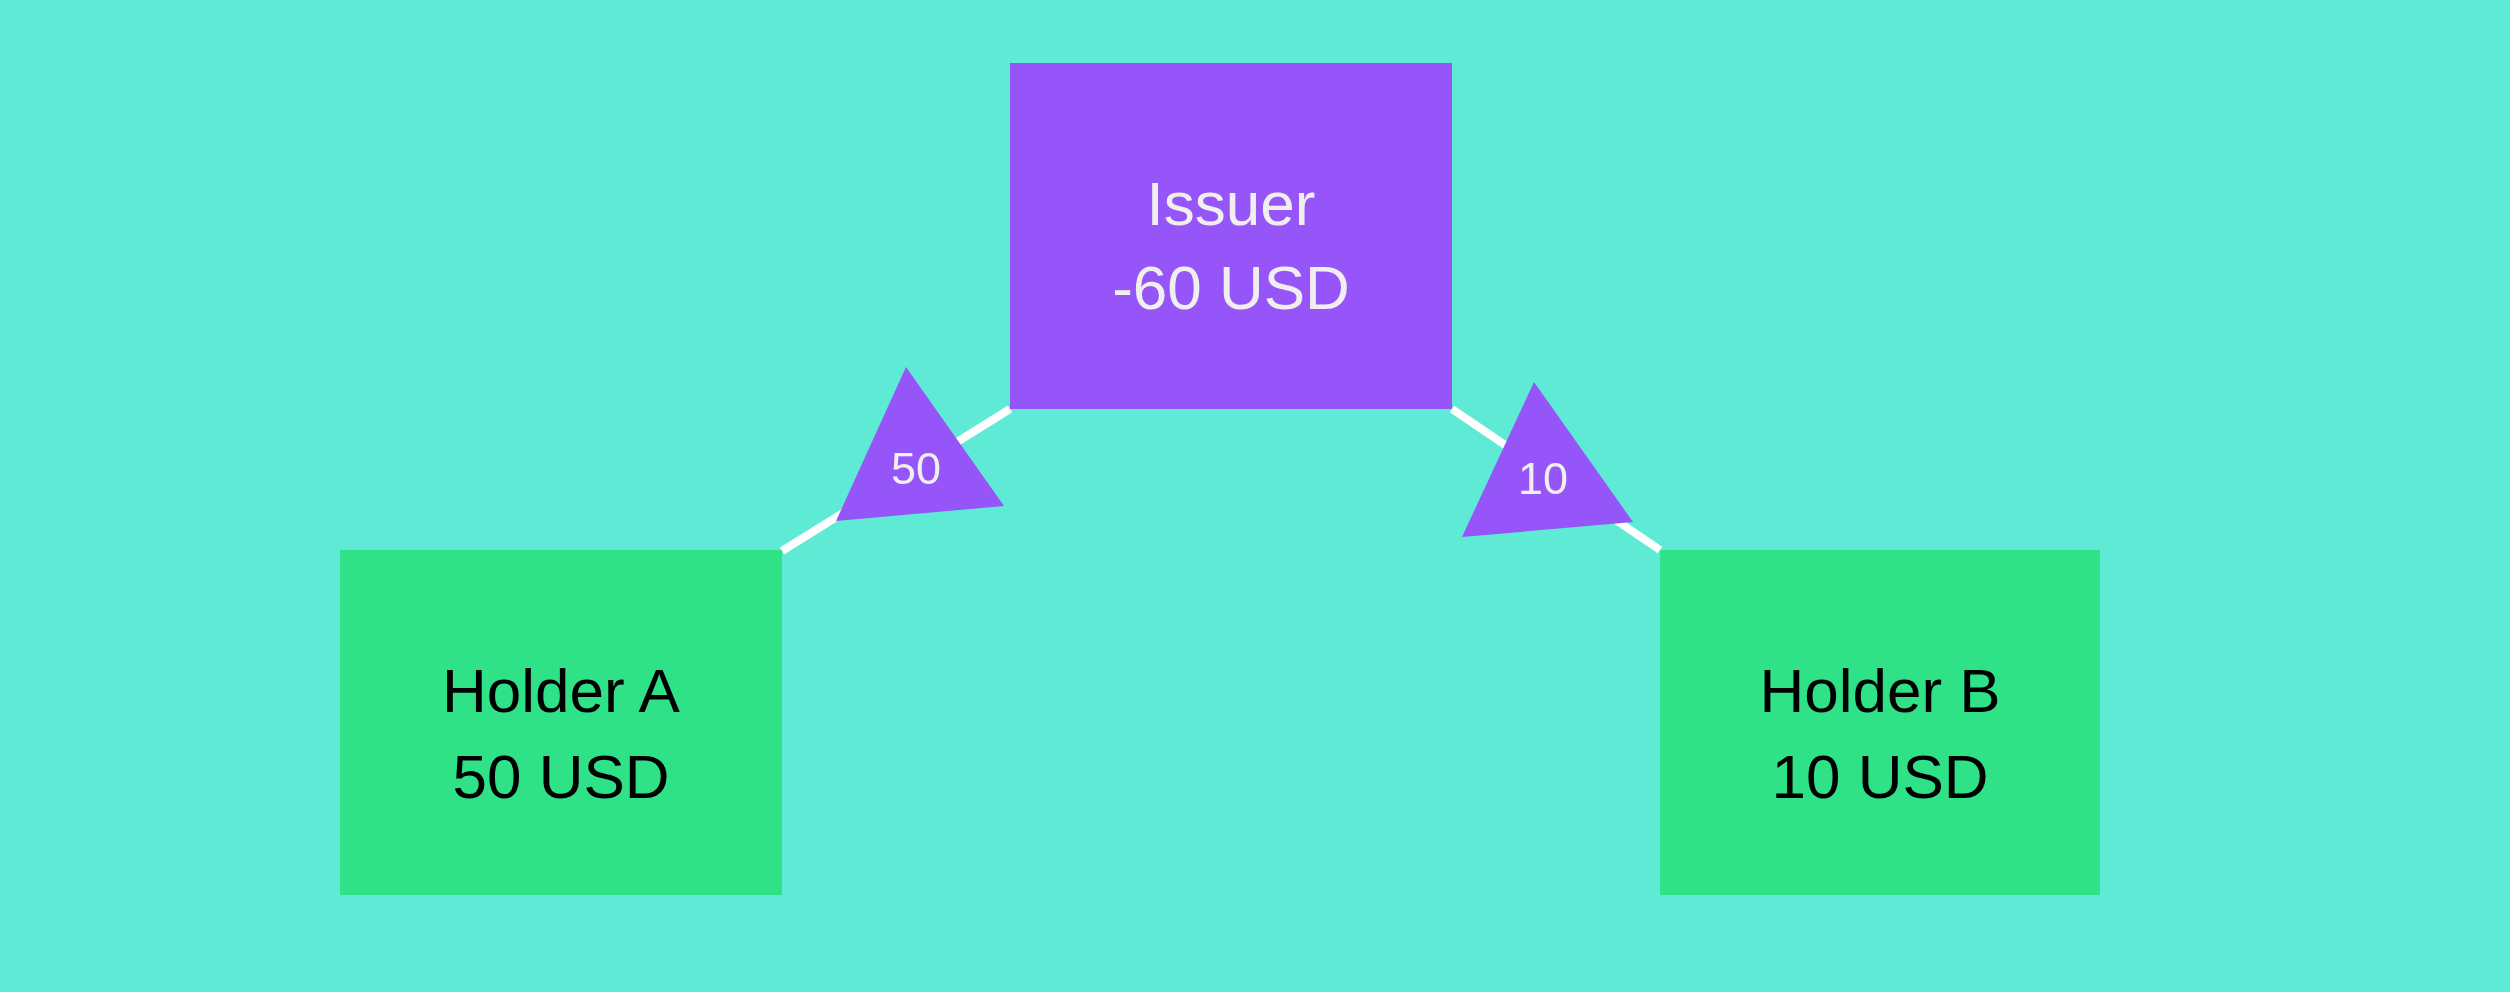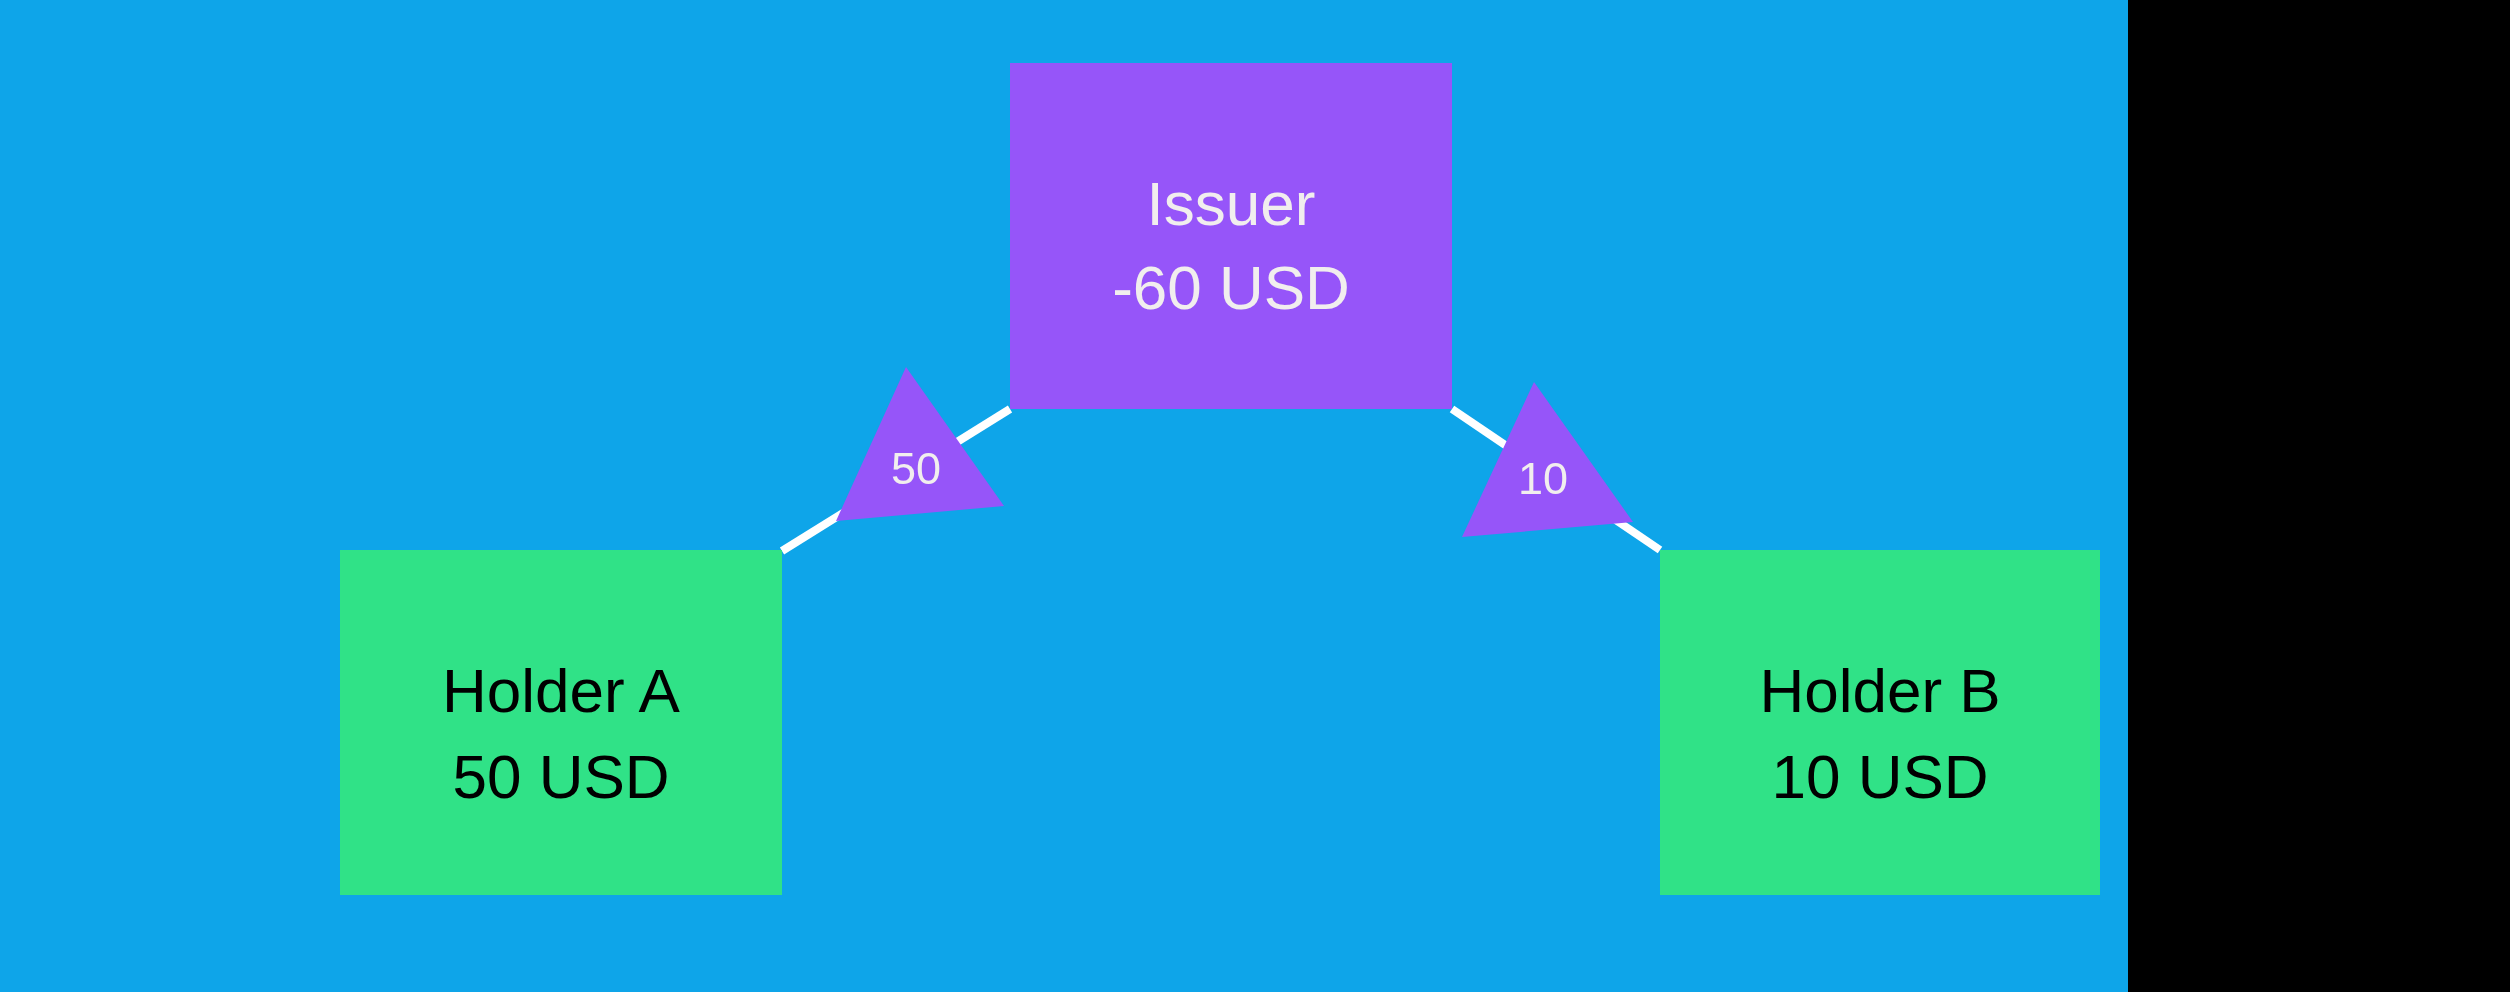--- a/index.html
+++ b/index.html
@@ -2,23 +2,23 @@
 <html><head>
 <meta charset="utf-8">
 <style>
   html, body {
     margin: 0;
     padding: 0;
     background: #000000;
   }
   .canvas {
     position: relative;
-    width: 2128px;
+    width: 2510px;
     height: 992px;
-    background: #0ea5e9;
+    background: #5eead4;
     overflow: hidden;
     font-family: "Liberation Sans", sans-serif;
   }
   svg { display: block; }
   text {
     font-family: "Liberation Sans", sans-serif;
     font-weight: 400;
   }
   .node-label { font-size: 62px; }
   .edge-label { font-size: 45px; }

